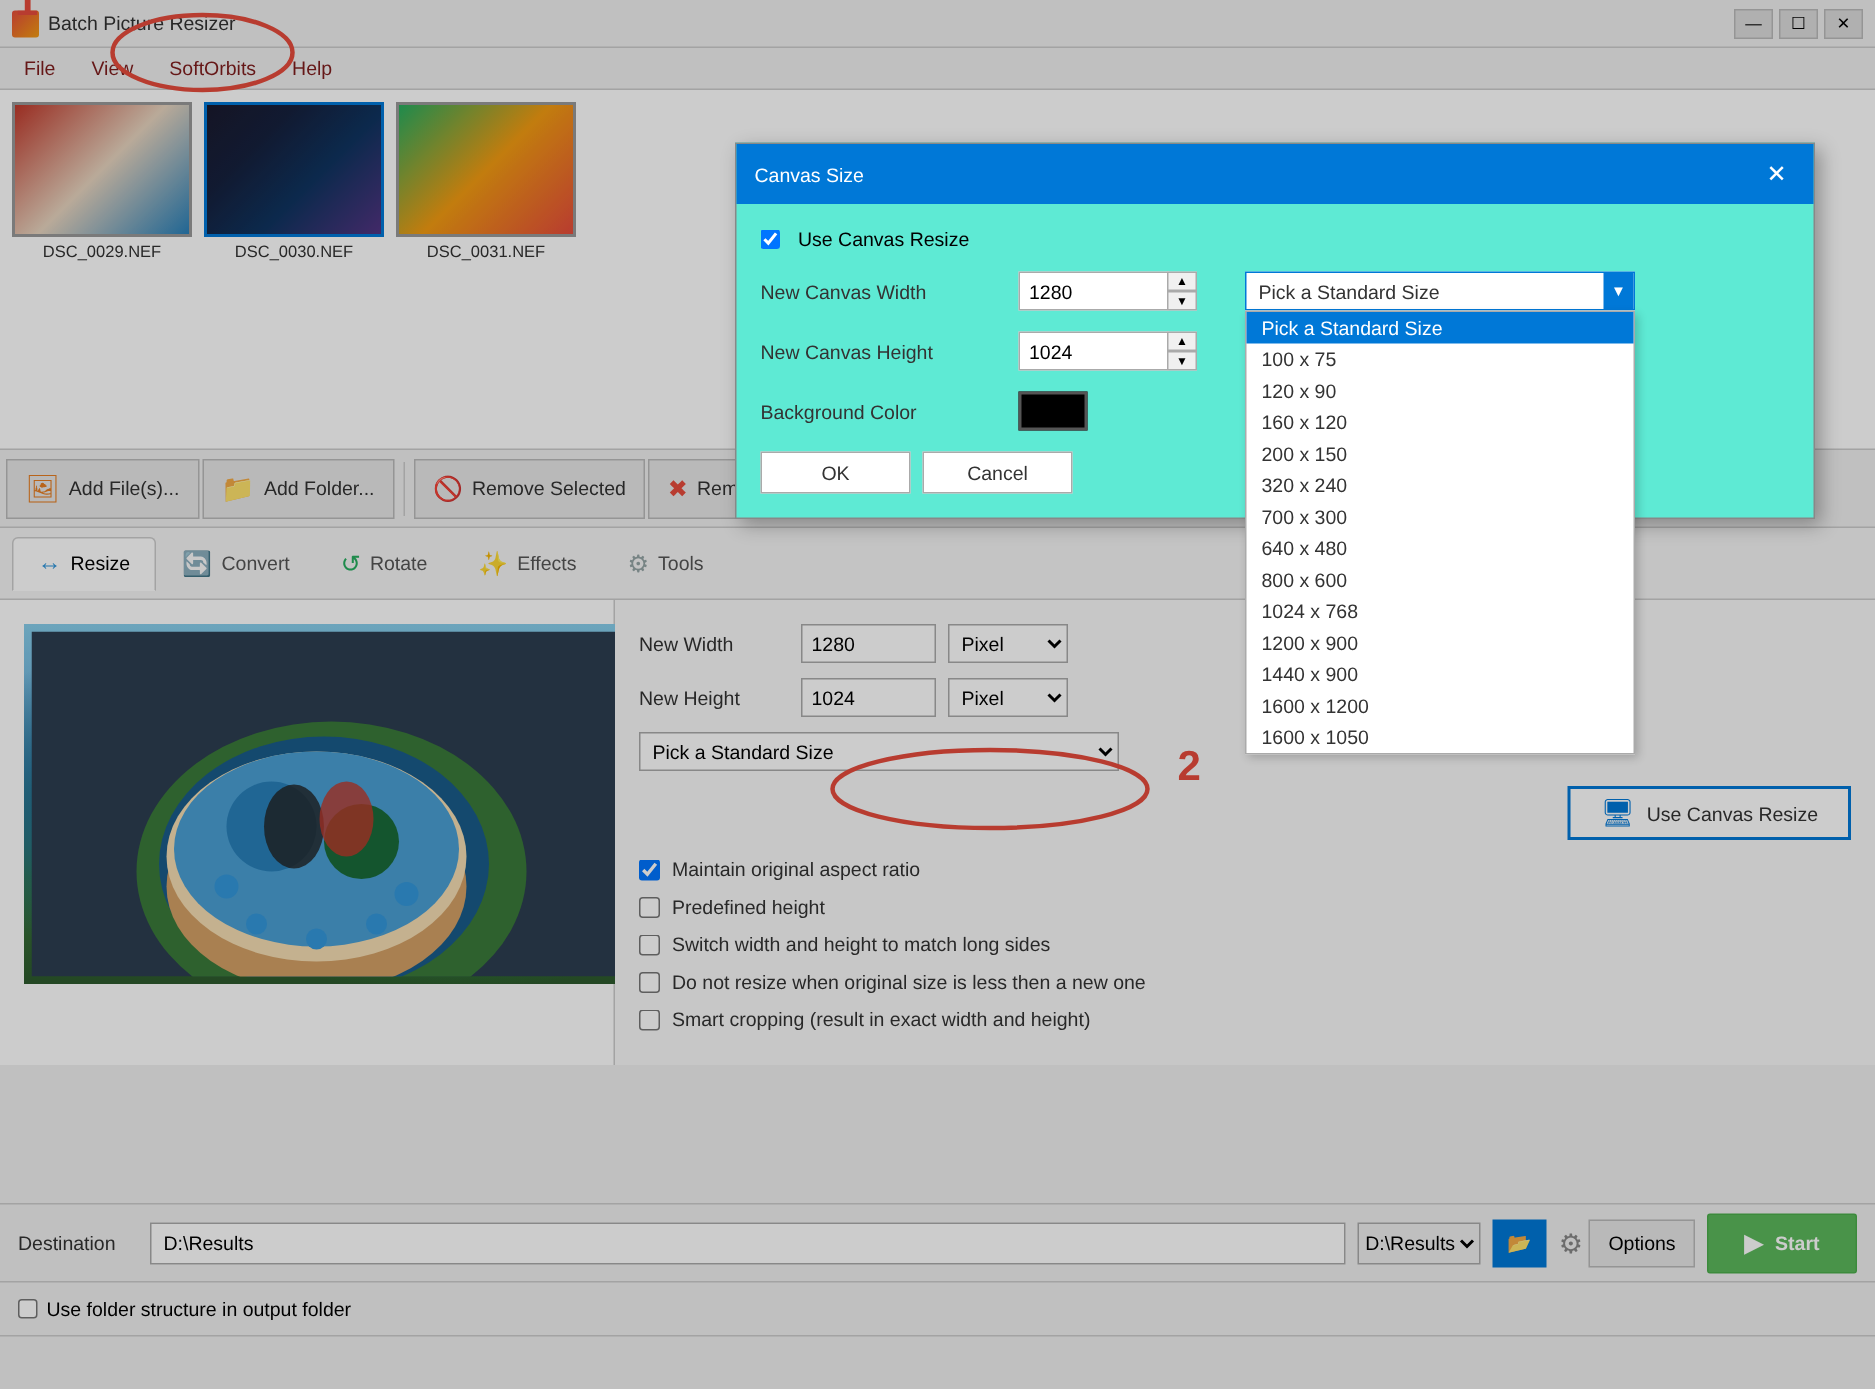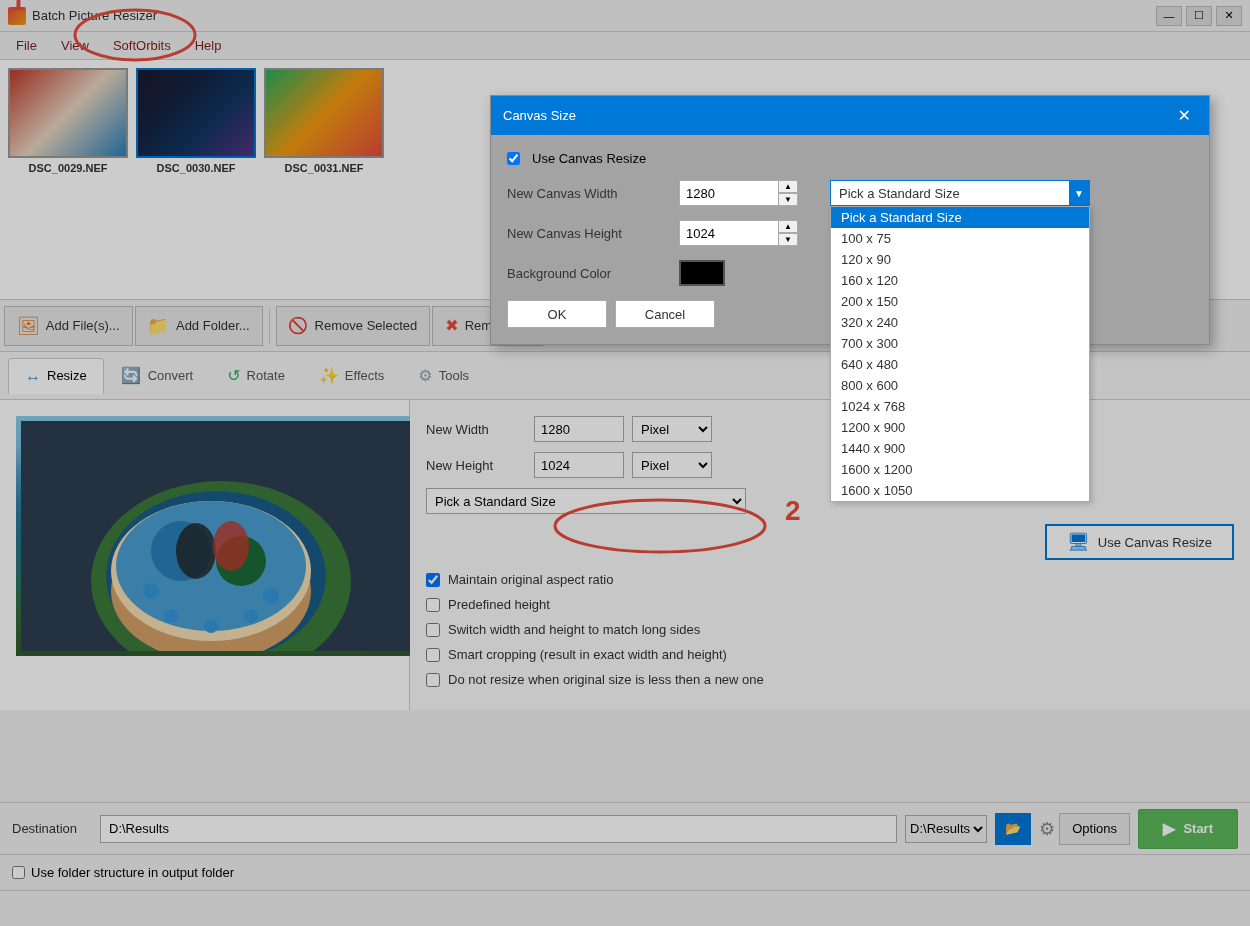--- a/index.html
+++ b/index.html
@@ -43,21 +43,21 @@
     }
     .thumbnail-item { display: flex; flex-direction: column; align-items: center; cursor: pointer; }
     .thumbnail-img {
       width: 120px;
       height: 90px;
       border: 2px solid #999;
       overflow: hidden;
       position: relative;
     }
     .thumbnail-img.selected { border: 2px solid #0078d7; }
-    .thumbnail-label { font-size: 11px; color: #333; margin-top: 4px; text-align: left; font-weight: bold; }
+    .thumbnail-label { font-size: 11px; color: #333; margin-top: 4px; text-align: left; }
 
     
     .thumb-1 { background: linear-gradient(135deg, #c0392b 0%, #e8d5c0 50%, #2980b9 100%); }
     .thumb-2 { background: linear-gradient(135deg, #1a1a2e 0%, #16213e 30%, #0f3460 60%, #533483 100%); }
     .thumb-3 { background: linear-gradient(135deg, #27ae60 0%, #f39c12 50%, #e74c3c 100%); }
 
     
     .toolbar {
       height: 52px;
       background: #f0f0f0;
@@ -255,21 +255,21 @@
       position: absolute;
       top: 0; left: 0; right: 0; bottom: 0;
       background: rgba(0,0,0,0.2);
       z-index: 100;
     }
     .modal {
       position: absolute;
       top: 95px;
       left: 490px;
       width: 720px;
-      background: #a3a3a3;
+      background: #5eead4;
       border: 1px solid #888;
       box-shadow: 4px 4px 12px rgba(0,0,0,0.3);
       z-index: 101;
     }
     .modal-title-bar {
       background: #0078d7;
       color: white;
       padding: 8px 12px;
       display: flex;
       align-items: center;
@@ -547,26 +547,26 @@
     </div>
     <div class="checkbox-row">
       <input type="checkbox" id="predefined" style="">
       <label for="predefined">Predefined height</label>
     </div>
     <div class="checkbox-row">
       <input type="checkbox" id="switchdim" style="">
       <label for="switchdim">Switch width and height to match long sides</label>
     </div>
     <div class="checkbox-row">
+      <input type="checkbox" id="noresize" style="">
+      <label for="noresize">Do not resize when original size is less then a new one</label>
+    </div>
+    <div class="checkbox-row">
       <input type="checkbox" id="smartcrop" style="">
       <label for="smartcrop">Smart cropping (result in exact width and height)</label>
-    </div>
-    <div class="checkbox-row">
-      <input type="checkbox" id="noresize" style="">
-      <label for="noresize">Do not resize when original size is less then a new one</label>
     </div>
 
     <div style="position:absolute; top:-395px; left:-340px; pointer-events:none;">
       <svg width="130" height="60" xmlns="http://www.w3.org/2000/svg">
         <ellipse cx="65" cy="30" rx="60" ry="25" fill="none" stroke="#e74c3c" stroke-width="3"></ellipse>
       </svg>
     </div>
     <div style="position:absolute; top:-415px; left:-400px; font-size:28px; font-weight:bold; color:#e74c3c; pointer-events:none;">1</div>
 
     <div style="position:absolute; top:96px; left:140px; pointer-events:none;">

